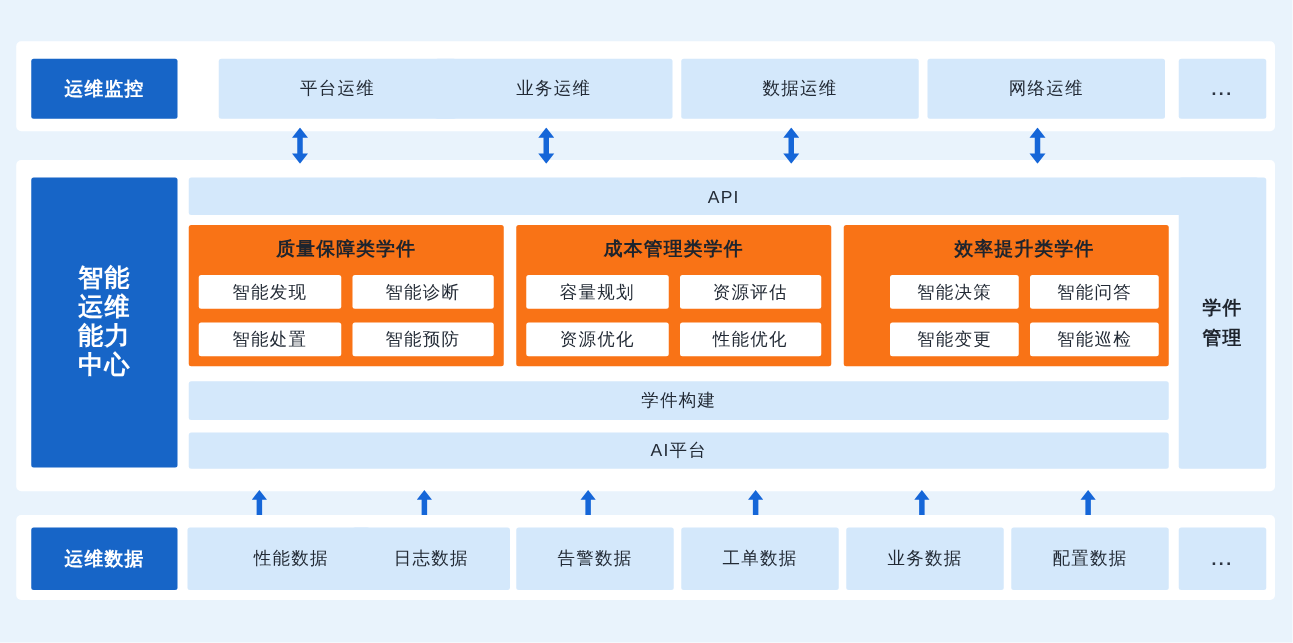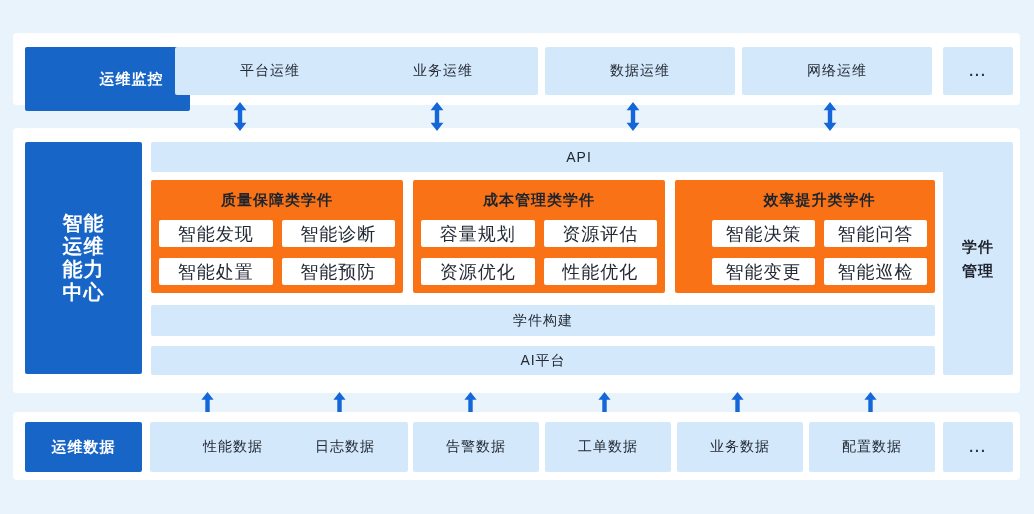--- a/index.html
+++ b/index.html
@@ -61,33 +61,33 @@
     text-align:center;font-size:15px;font-weight:700;color:#1E242D;
     letter-spacing:1px;margin-bottom:11px;line-height:18px;
   }
   .group-grid{
     display:grid;grid-template-columns:1fr 1fr;
     gap:11px 9px;flex:1;
   }
   .group-cell{
     background:#FFFFFF;border-radius:2px;
     display:flex;align-items:center;justify-content:center;
-    font-size:18px;color:#222A35;font-weight:500;letter-spacing:1px;
+    font-size:14px;color:#222A35;font-weight:500;letter-spacing:1px;
   }
   .arrow{position:absolute;z-index:2;line-height:0;}
   .arrow svg{display:block;}
 </style>
 </head>
 <body>
 
 <div class="page">
 
   <div class="band band-top"></div>
 
-  <div class="chip dark" style="left:25px;top:47px;width:117px;height:64px;padding-left:48px;">
+  <div class="chip dark" style="left:25px;top:47px;width:117px;height:48px;">
     <span>运维监控</span>
   </div>
   <div class="chip" style="left:151px;top:47px;width:190px;height:48px;margin-left:24px;">
     <span>平台运维</span>
   </div>
   <div class="chip" style="left:348px;top:47px;width:190px;height:48px;">
     <span>业务运维</span>
   </div>
   <div class="chip" style="left:545px;top:47px;width:190px;height:48px;">
     <span>数据运维</span>

